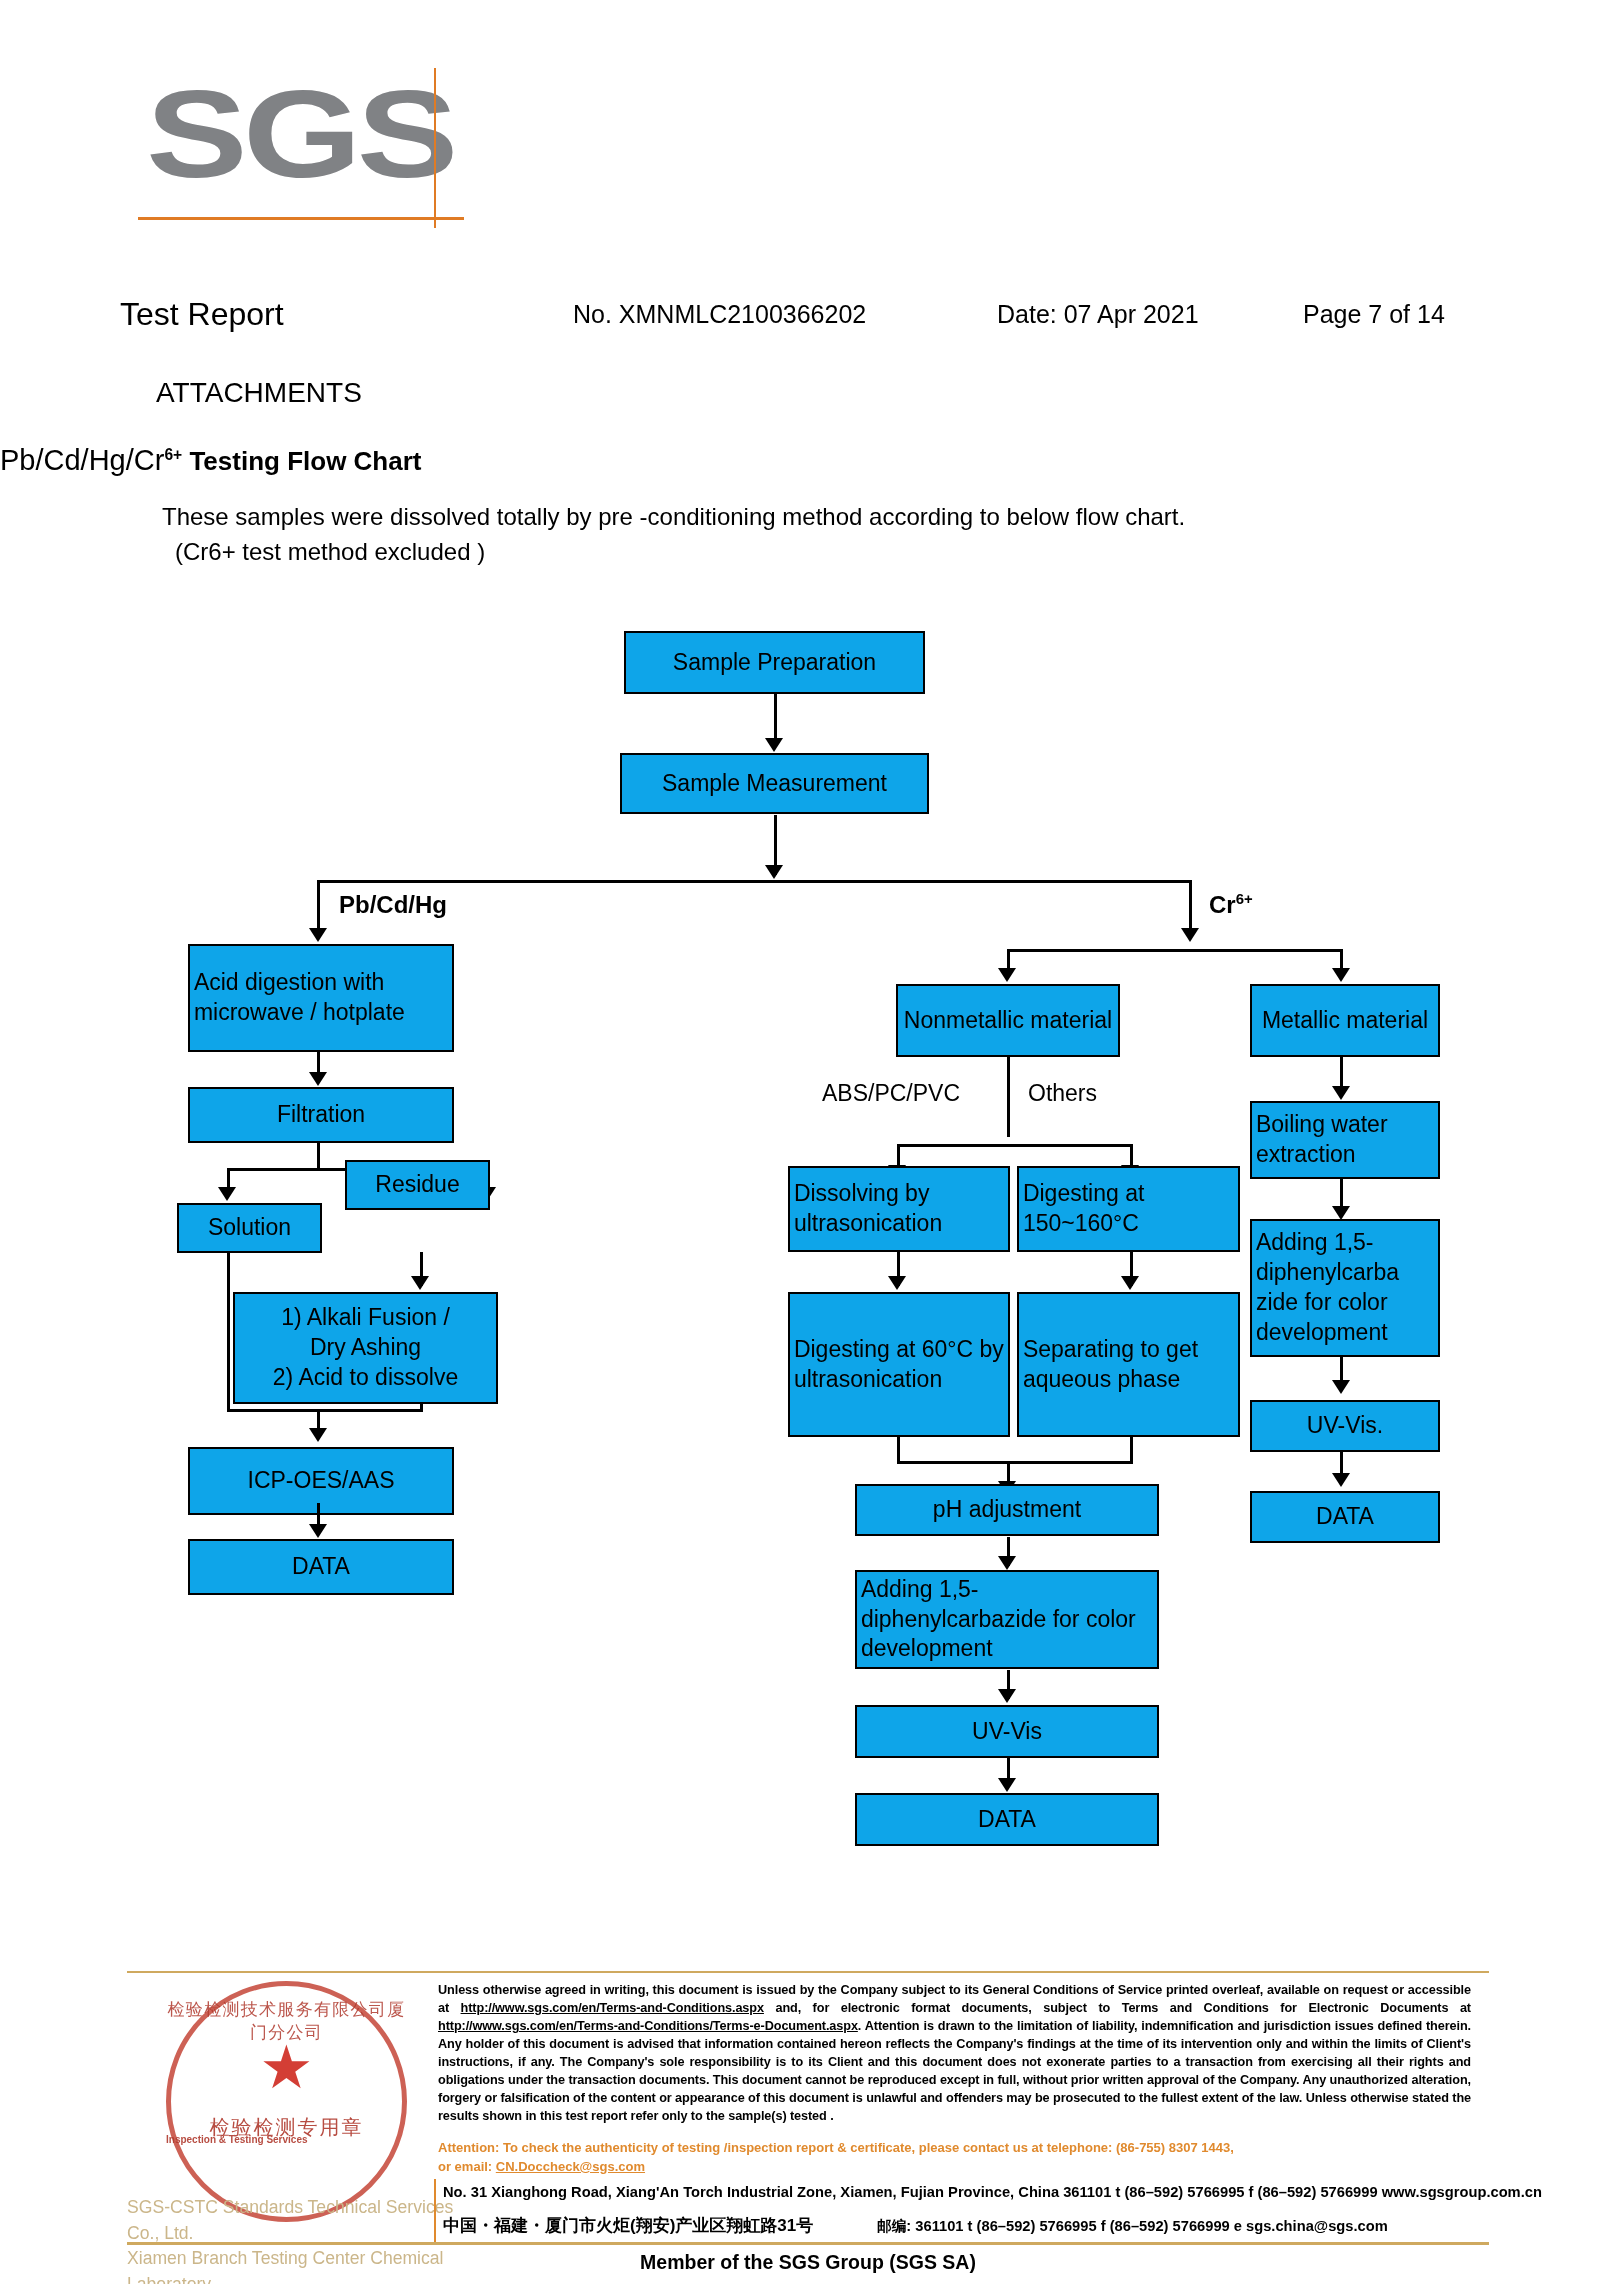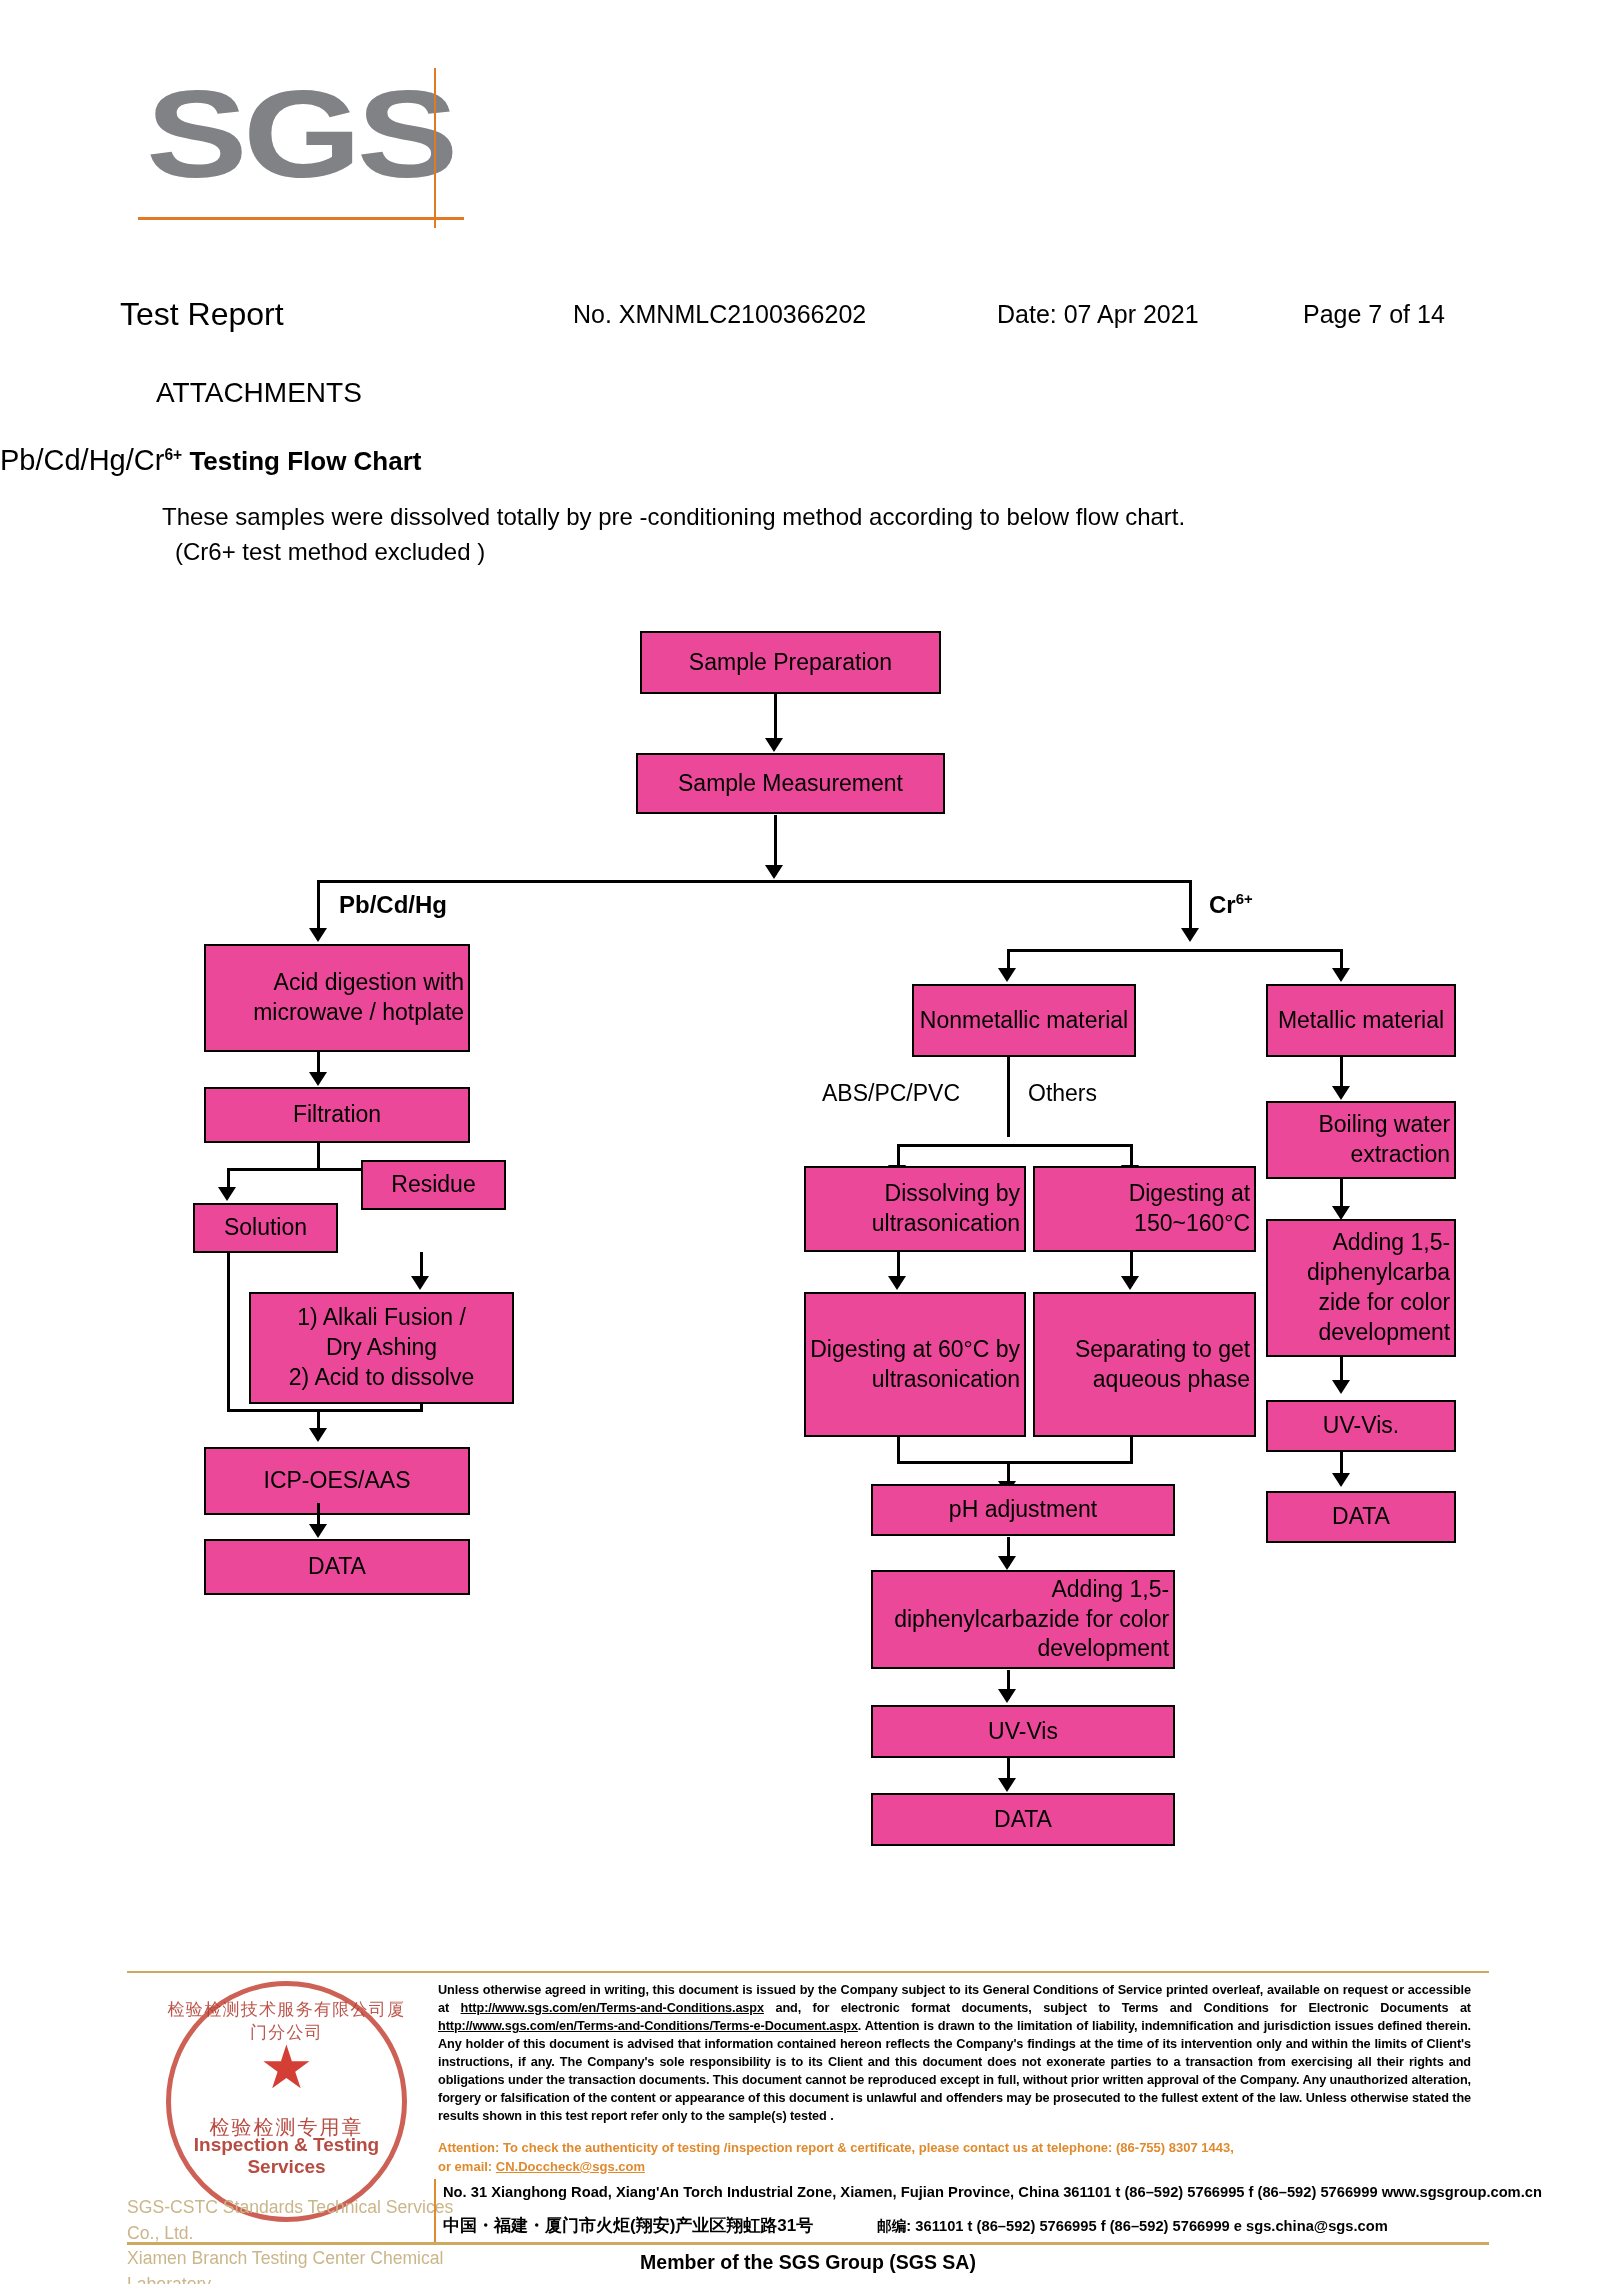--- a/index.html
+++ b/index.html
@@ -35,25 +35,24 @@
   .chart-title .lead{font-weight:400;font-size:29px;}
   .chart-title sup{font-size:0.6em;vertical-align:super;font-weight:700;}
 
   .intro1{position:absolute;left:162px;top:503px;font-size:24px;}
   .intro2{position:absolute;left:175px;top:538px;font-size:24px;}
 
   
   #flow{position:absolute;left:0;top:0;width:1616px;height:2284px;}
   .box{
     position:absolute;box-sizing:border-box;
-    border:2px solid #000;background:#ec4899;
+    border:2px solid #000;background:#0ea5e9;
     display:flex;align-items:center;justify-content:center;
-    text-align:right;font-size:23px;line-height:1.30;
+    text-align:left;font-size:23px;line-height:1.30;
     padding:1.3px 3.9px;
-    margin-left:16px;
   }
   .lbl{position:absolute;font-size:23px;white-space:nowrap;}
   .lbl.b{font-weight:700;font-size:24px;}
   .lbl.b sup{font-size:.62em;vertical-align:super;}
   .ln{position:absolute;background:#000;}
   .vl{width:2.6px;}
   .hl{height:2.6px;}
   .arrow{position:absolute;width:0;height:0;border-left:9.8px solid transparent;border-right:9.8px solid transparent;border-top:14.3px solid #000;}
 
   
@@ -64,22 +63,22 @@
   }
   #stamp .star{
     position:absolute;left:50%;top:36%;transform:translate(-50%,-50%);
     font-size:60px;color:#cf2a20;line-height:1;opacity:.9;
   }
   #stamp .cn{
     position:absolute;left:0;right:0;top:55%;text-align:center;
     font-size:20px;color:#b03a2e;letter-spacing:2px;opacity:.9;
   }
   #stamp .en{
-    position:absolute;left:0;right:0;top:63.5%;text-align:center;
-    font-size:19px;font-weight:700;color:#b03a2e;opacity:.9;
+    position:absolute;left:0;right:0;top:63.5%;
+    font-size:10px;font-weight:700;color:#b03a2e;opacity:.9;
   }
   #stamp .arc-top{
     position:absolute;left:0;right:0;top:7%;text-align:center;
     font-size:17px;color:#b03a2e;opacity:.85;letter-spacing:1.3px;
   }
   #stamp-caption{
     position:absolute;left:127px;top:2195px;width:339px;
     font-size:17.6px;color:#cbb68a;line-height:1.45;
   }
   #stamp-caption .l2{display:block;}

